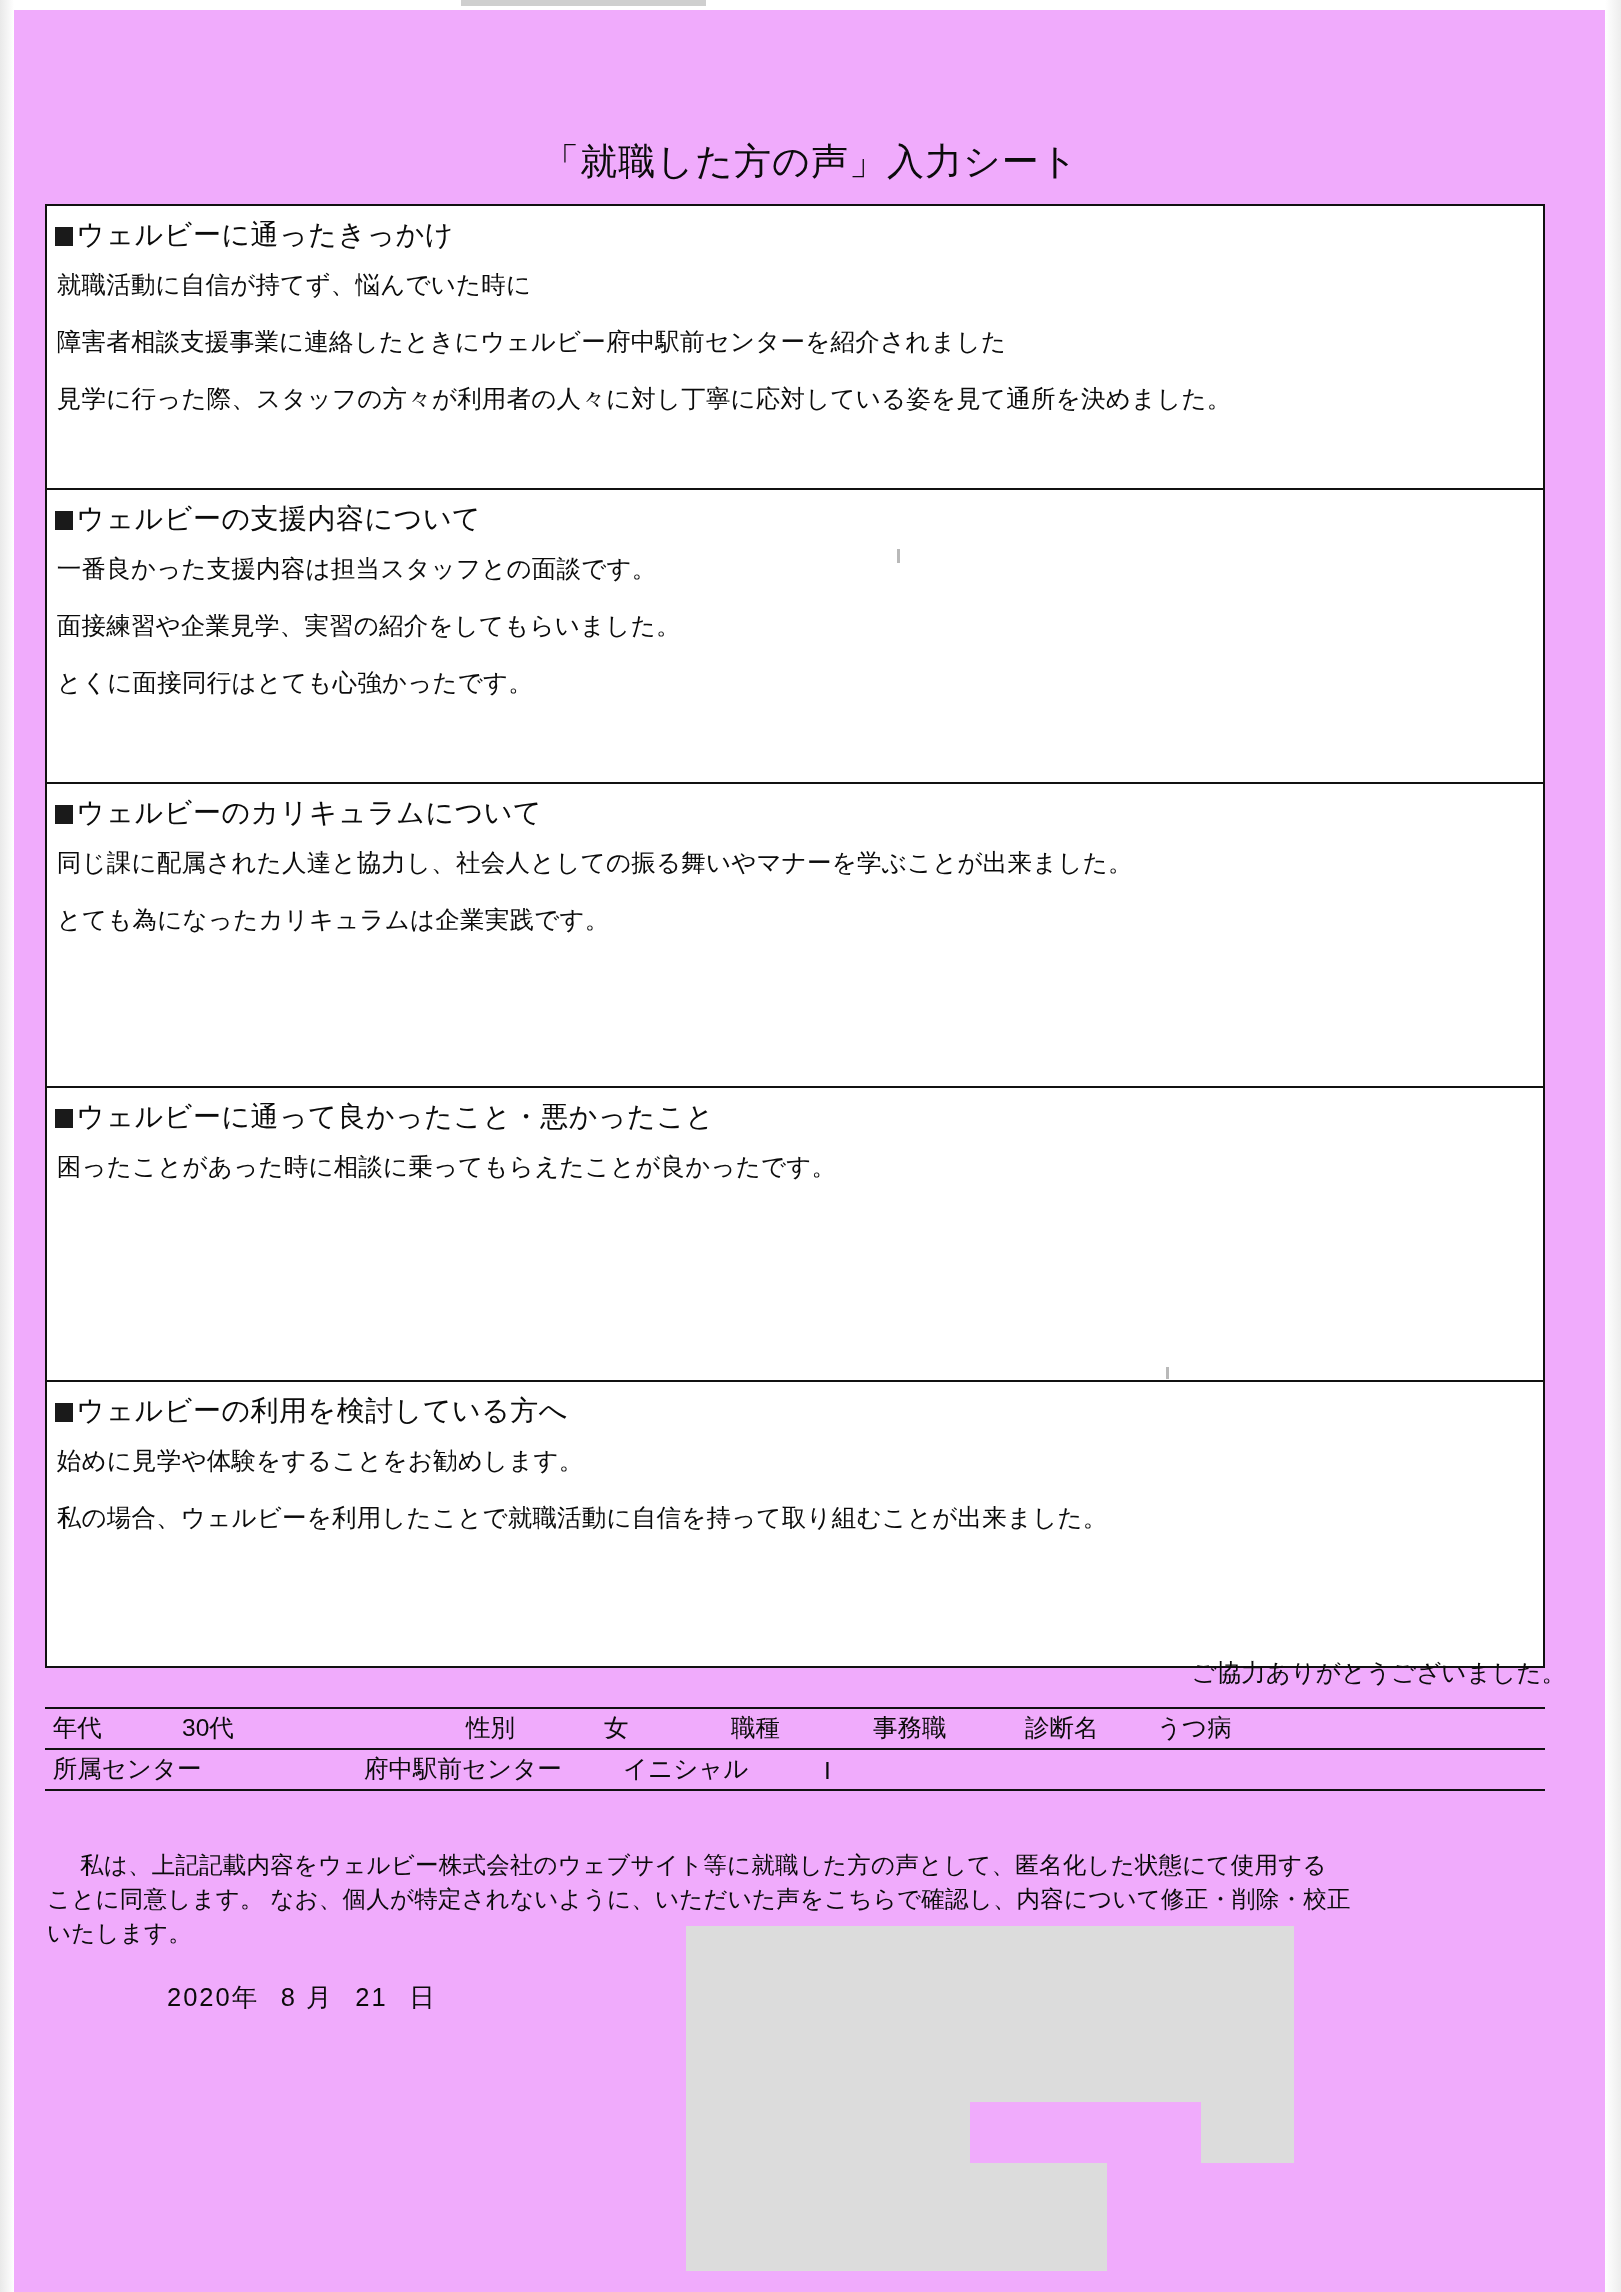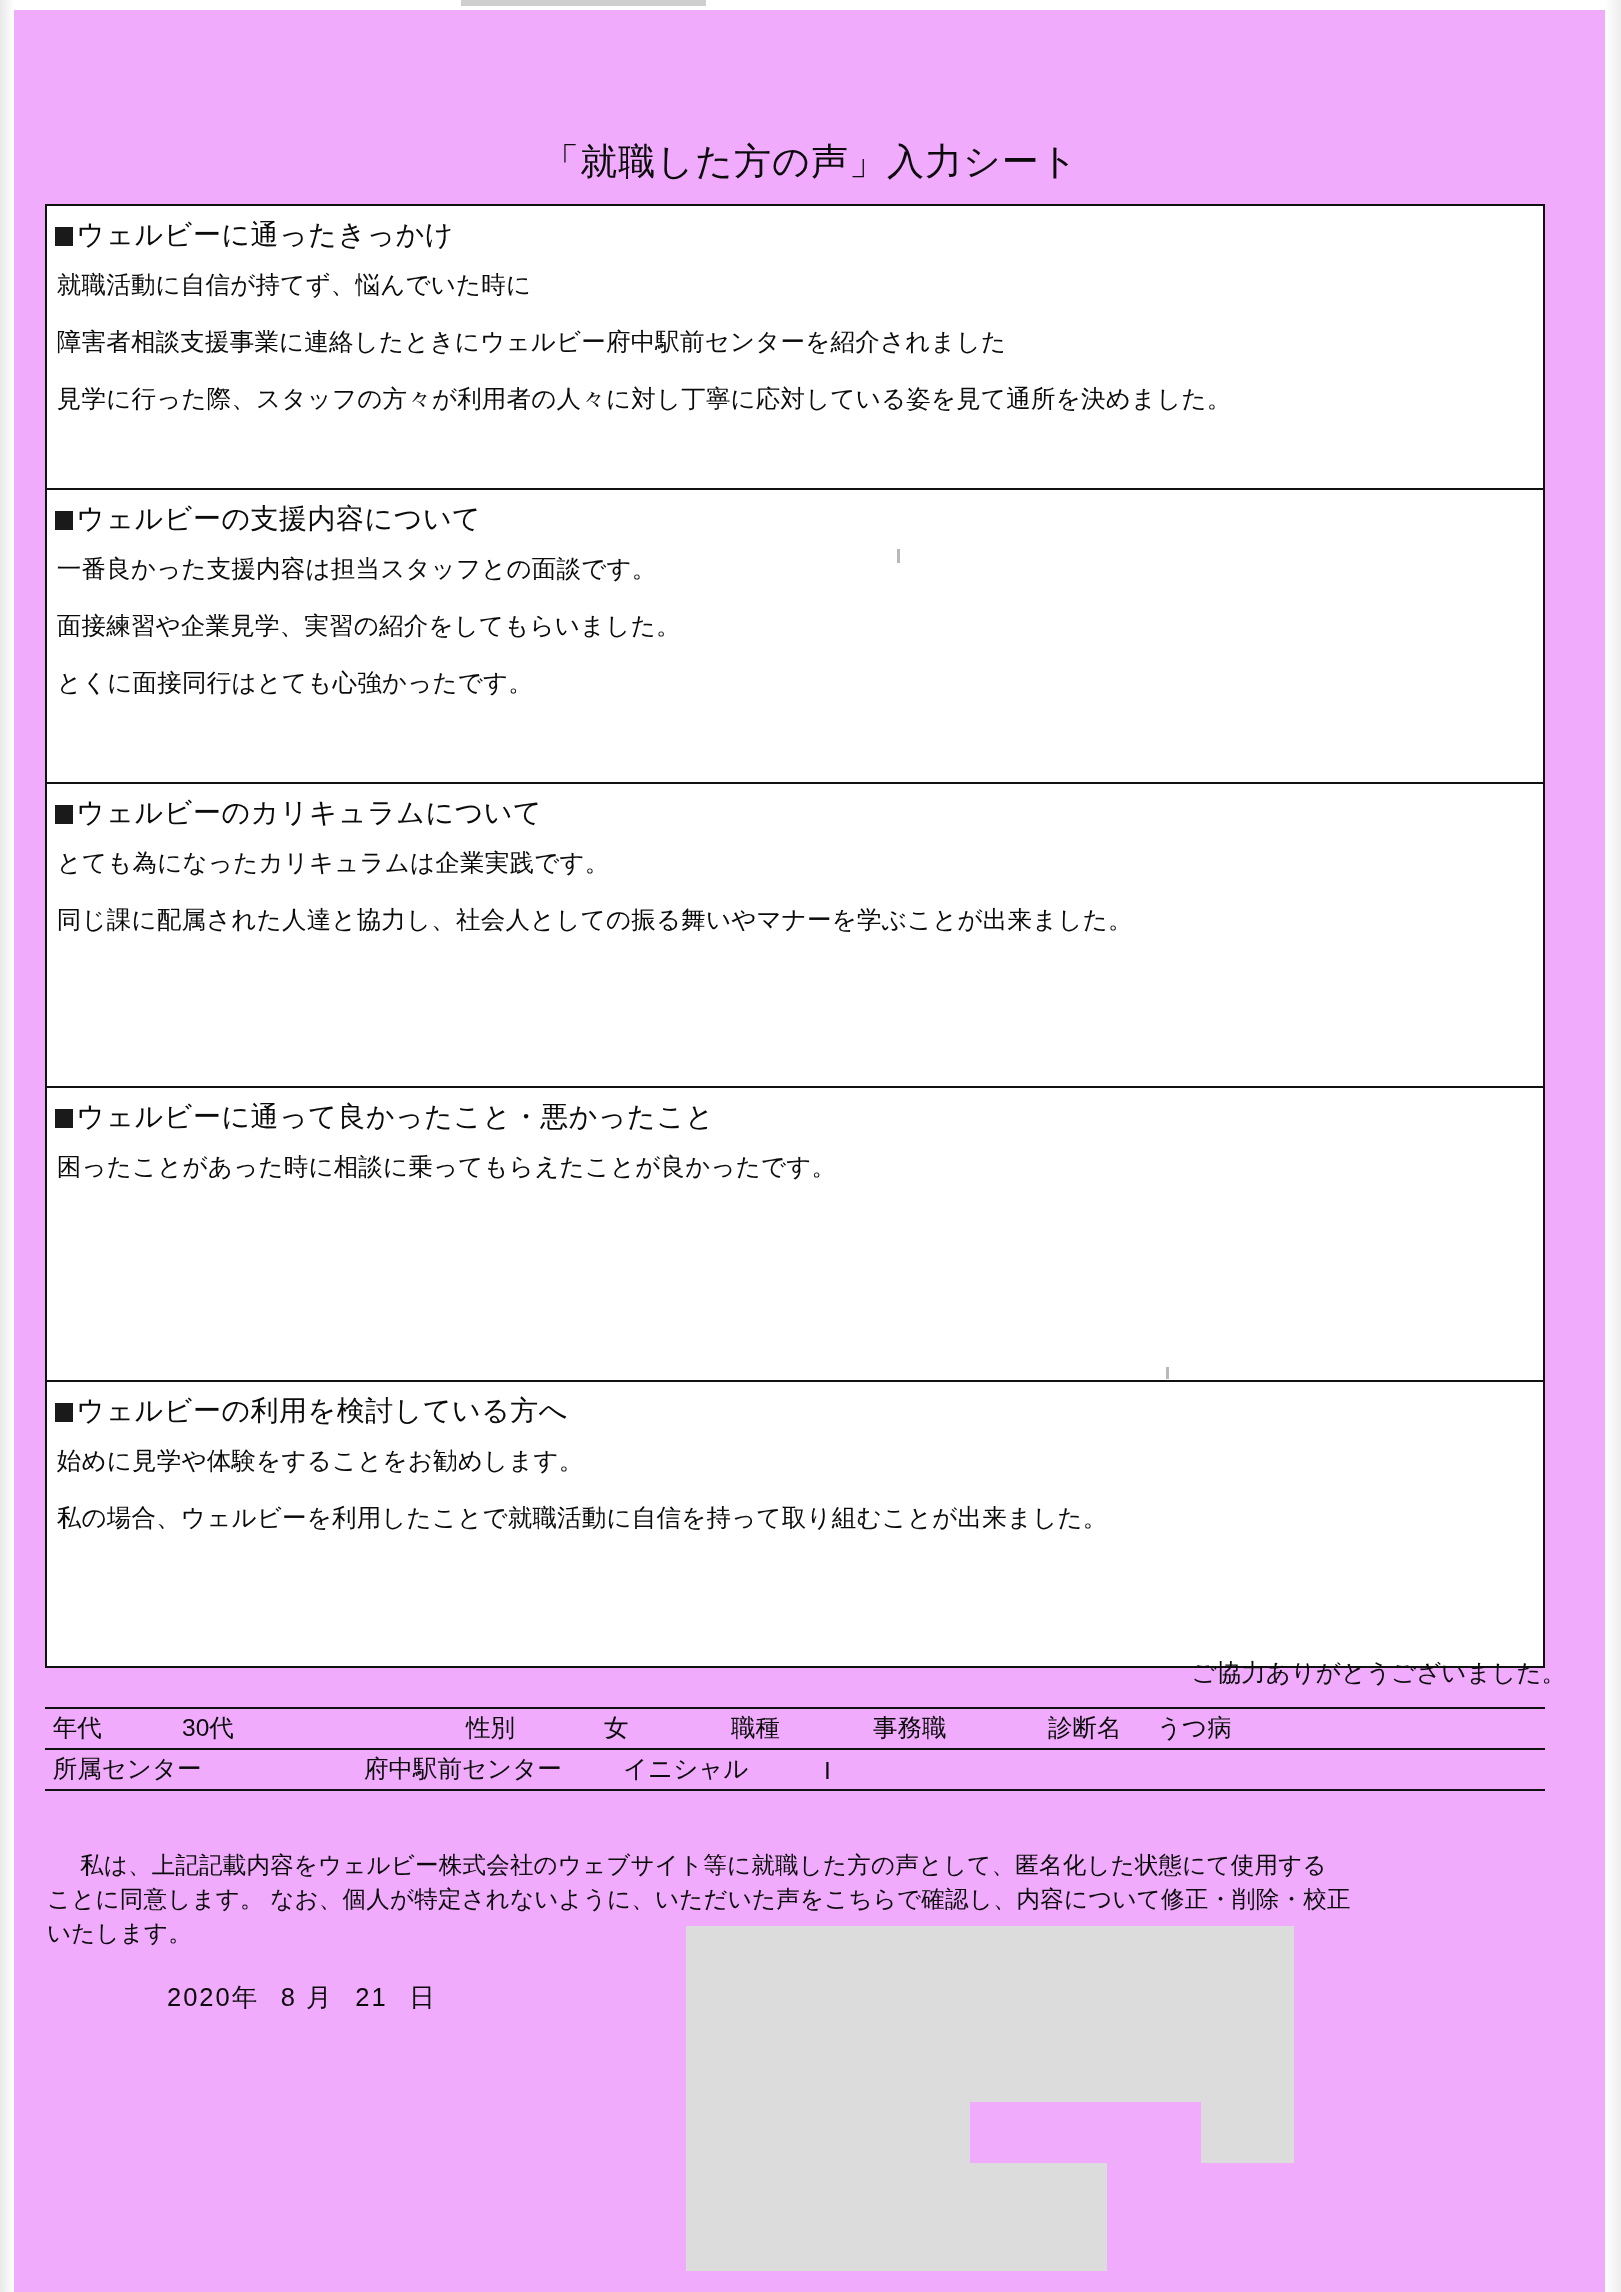--- a/index.html
+++ b/index.html
@@ -186,22 +186,22 @@
       <div class="sec-body">
         <div class="line">一番良かった支援内容は担当スタッフとの面談です。</div>
         <div class="line">面接練習や企業見学、実習の紹介をしてもらいました。</div>
         <div class="line">とくに面接同行はとても心強かったです。</div>
       </div>
     </div>
 
     <div class="section" style="height:304px;">
       <div class="sec-head"><span class="sq"></span><span>ウェルビーのカリキュラムについて</span></div>
       <div class="sec-body">
+        <div class="line">同じ課に配属された人達と協力し、社会人としての振る舞いやマナーを学ぶことが出来ました。</div>
         <div class="line">とても為になったカリキュラムは企業実践です。</div>
-        <div class="line">同じ課に配属された人達と協力し、社会人としての振る舞いやマナーを学ぶことが出来ました。</div>
       </div>
     </div>
 
     <div class="section" style="height:294px;">
       <div class="sec-head"><span class="sq"></span><span>ウェルビーに通って良かったこと・悪かったこと</span></div>
       <div class="sec-body">
         <div class="line">困ったことがあった時に相談に乗ってもらえたことが良かったです。</div>
       </div>
     </div>
 
@@ -218,21 +218,21 @@
   <div class="thanks">ご協力ありがとうございました。</div>
 
   <div class="meta">
     <div class="meta-row first">
       <div class="meta-cell" style="left:7.8px;">年代</div>
       <div class="meta-cell" style="left:137px;">30代</div>
       <div class="meta-cell" style="left:421px;">性別</div>
       <div class="meta-cell" style="left:559px;">女</div>
       <div class="meta-cell" style="left:686px;">職種</div>
       <div class="meta-cell" style="left:828px;">事務職</div>
-      <div class="meta-cell" style="left:980px;margin-left:23px;">診断名</div>
+      <div class="meta-cell" style="left:980px;">診断名</div>
       <div class="meta-cell" style="left:1112px;">うつ病</div>
     </div>
     <div class="meta-row">
       <div class="meta-cell" style="left:7.8px;margin-top:32px;">所属センター</div>
       <div class="meta-cell" style="left:319px;">府中駅前センター</div>
       <div class="meta-cell" style="left:578px;">イニシャル</div>
       <div class="meta-cell" style="left:779px;">I</div>
     </div>
   </div>
 

